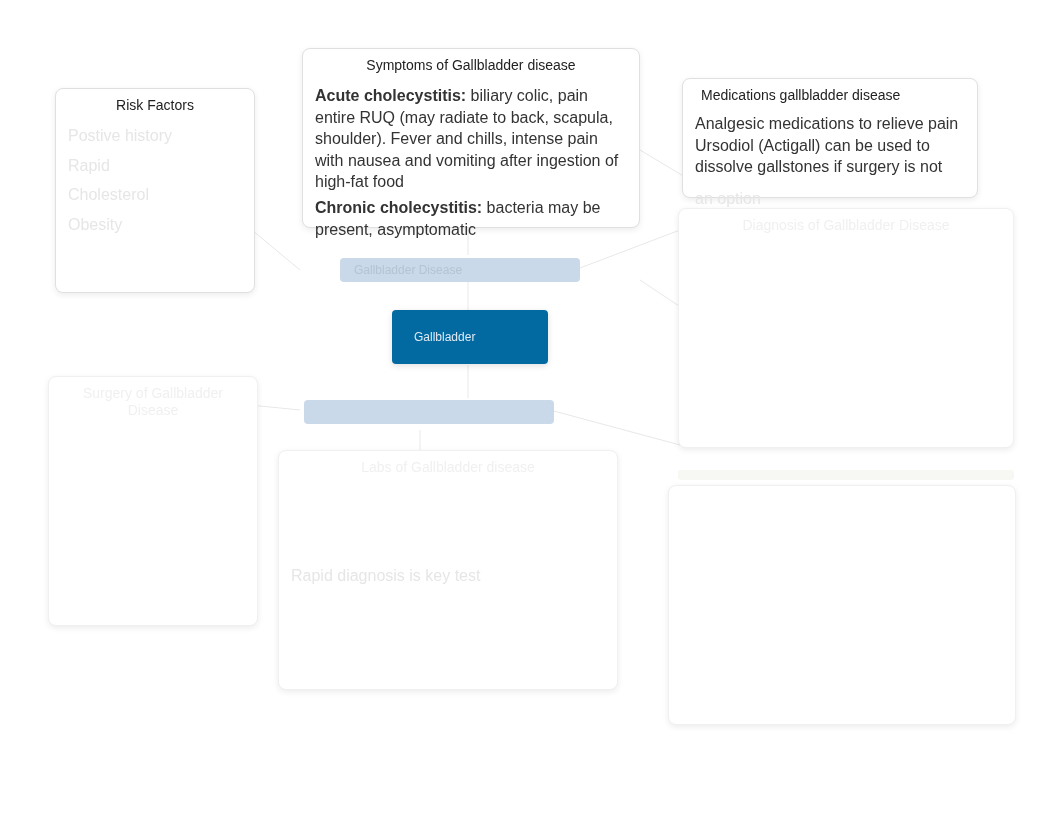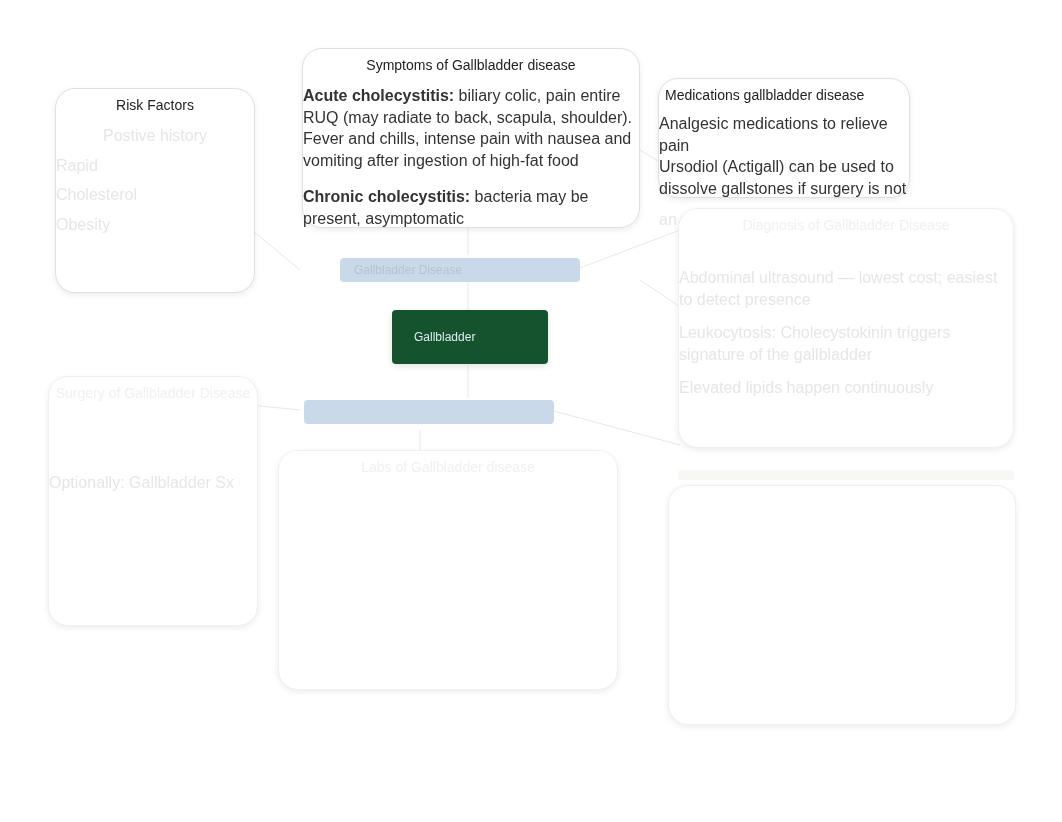--- a/index.html
+++ b/index.html
@@ -8,23 +8,23 @@
       background: #ffffff;
       width: 1062px;
       height: 822px;
       position: relative;
       overflow: hidden;
     }
     .node {
       position: absolute;
       background: #ffffff;
       border: 1px solid #e0e0e0;
-      border-radius: 20px;
+      border-radius: 8px;
       box-shadow: 0 2px 6px rgba(0,0,0,0.08);
-      padding: 8px 0;
+      padding: 8px 12px;
     }
     .node-title {
       text-align: center;
       font-size: 14px;
       font-weight: 500;
       color: #222;
       margin-bottom: 6px;
       padding-bottom: 4px;
     }
     .node-body {
@@ -45,21 +45,21 @@
       color: #555;
       display: flex;
       align-items: center;
       padding-left: 14px;
     }
     .pill-lightblue {
       background: #c9d9e9;
       height: 24px;
     }
     .pill-blue {
-      background: #14532d;
+      background: #0369a1;
       color: #dfeaf4;
       height: 54px;
       border-radius: 4px;
       box-shadow: 0 2px 6px rgba(0,0,0,0.12);
       padding-left: 22px;
       align-items: center;
     }
     .bold { font-weight: bold; }
     svg.connectors {
       position: absolute;
@@ -95,78 +95,70 @@
   <line class="conn-line" x1="250" y1="405" x2="300" y2="410"></line>
   <line class="conn-line" x1="640" y1="150" x2="690" y2="180"></line>
   <line class="conn-line" x1="580" y1="268" x2="680" y2="230"></line>
   <line class="conn-line" x1="550" y1="410" x2="680" y2="445"></line>
   <line class="conn-line" x1="640" y1="280" x2="685" y2="310"></line>
 </svg>
 
 <div class="node" style="left:55px; top:88px; width:200px; height:205px;">
   <div class="node-title">Risk Factors</div>
   <div class="node-body faded">
-    <div style="margin:8px 0;text-align:center;">Postive history</div>
+    <div style="margin:8px 0;">Postive history</div>
     <div style="margin:8px 0;">Rapid</div>
     <div style="margin:8px 0;">Cholesterol</div>
     <div style="margin:8px 0;">Obesity</div>
   </div>
 </div>
 
 <div class="node" style="left:302px; top:48px; width:338px; height:180px;">
   <div class="node-title">Symptoms of Gallbladder disease</div>
   <div class="node-body">
     <p style="margin-top:8px;">
       <span class="bold">Acute cholecystitis:</span><span> biliary colic, pain entire RUQ (may radiate to back, scapula, shoulder). Fever and chills, intense pain with nausea and vomiting after ingestion of high-fat food</span>
     </p>
-    <p style="margin-top:15px;">
+    <p style="margin-top:4px;">
       <span class="bold">Chronic cholecystitis:</span><span> bacteria may be present, asymptomatic</span>
     </p>
   </div>
 </div>
 
 <div class="pill pill-lightblue" style="left:340px; top:258px; width:240px;">
   <span style="color:#b5c3d2;">Gallbladder Disease</span>
 </div>
 
 <div class="pill pill-blue" style="left:392px; top:310px; width:156px;">
   <span>Gallbladder</span>
 </div>
 
 <div class="pill pill-lightblue" style="left:304px; top:400px; width:250px;">
   <span></span>
 </div>
 
 <div class="node ghost-border" style="left:48px; top:376px; width:210px; height:250px;">
   <div class="node-title faded-title" style="line-height:1.2;">Surgery of Gallbladder Disease</div>
-  <div class="node-body faded">
-    <div style="height:60px;"></div>
-    <div>Optionally: Gallbladder Sx</div>
-  </div>
 </div>
 
 <div class="node ghost-border" style="left:278px; top:450px; width:340px; height:240px;">
   <div class="node-title faded-title">Labs of Gallbladder disease</div>
   <div class="node-body faded">
     <div style="height:80px;"></div>
+    <div>Rapid diagnosis is key test</div>
   </div>
 </div>
 
-<div class="node" style="left:658px; top:78px; width:252px; height:120px;">
+<div class="node" style="left:682px; top:78px; width:296px; height:120px;">
   <div class="node-title" style="text-align:left; padding-left:6px;">Medications gallbladder disease</div>
   <div class="node-body">
     <div>Analgesic medications to relieve pain</div>
     <div>Ursodiol (Actigall) can be used to dissolve gallstones if surgery is not</div>
     <div class="faded" style="margin-top:10px;">an option</div>
   </div>
 </div>
 
 <div class="node ghost-border" style="left:678px; top:208px; width:336px; height:240px;">
   <div class="node-title faded-title">Diagnosis of Gallbladder Disease</div>
-  <div class="node-body faded">
-    <div style="margin-top:30px;">Abdominal ultrasound — lowest cost; easiest to detect presence</div>
-    <div style="margin-top:12px;">Leukocytosis: Cholecystokinin triggers signature of the gallbladder</div>
-    <div style="margin-top:12px;">Elevated lipids happen continuously</div>
-  </div>
 </div>
 
 <div class="strip" style="left:678px; top:470px; width:336px;"></div>
 <div class="node ghost-border" style="left:668px; top:485px; width:348px; height:240px; background:#fff;"></div>
 
 </body></html>

